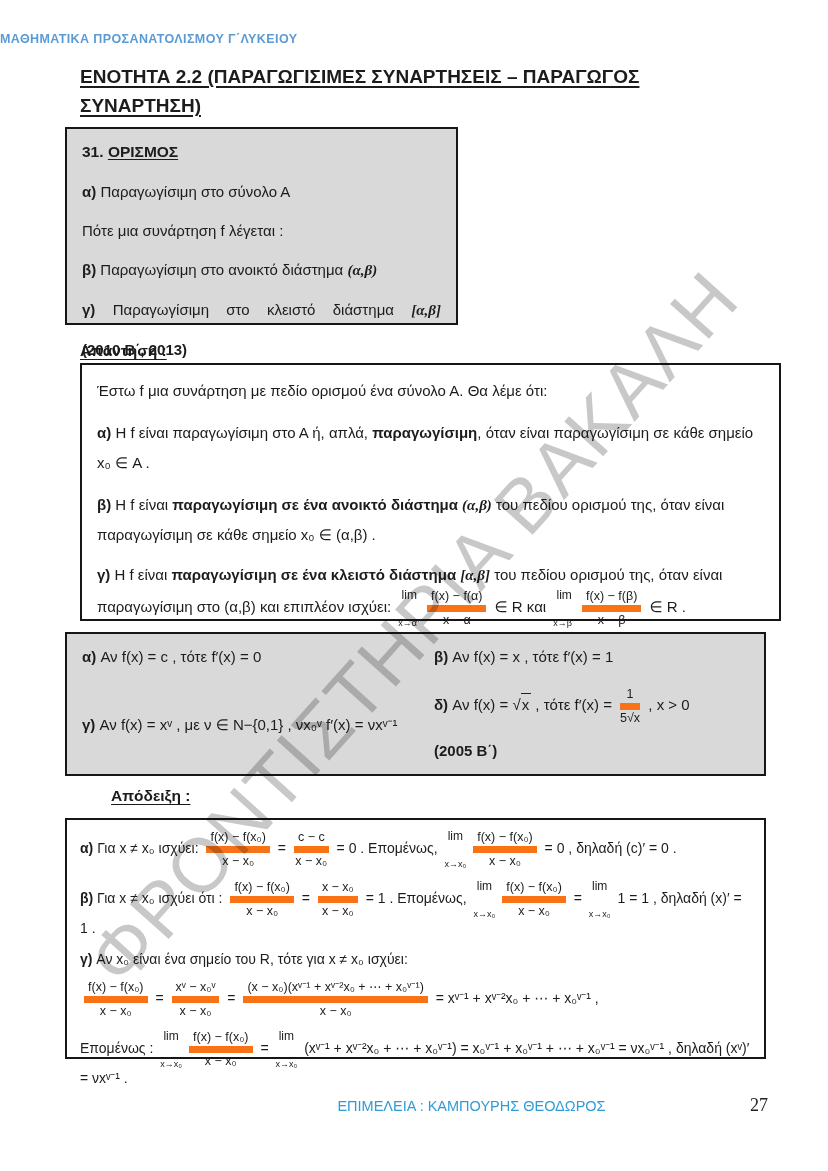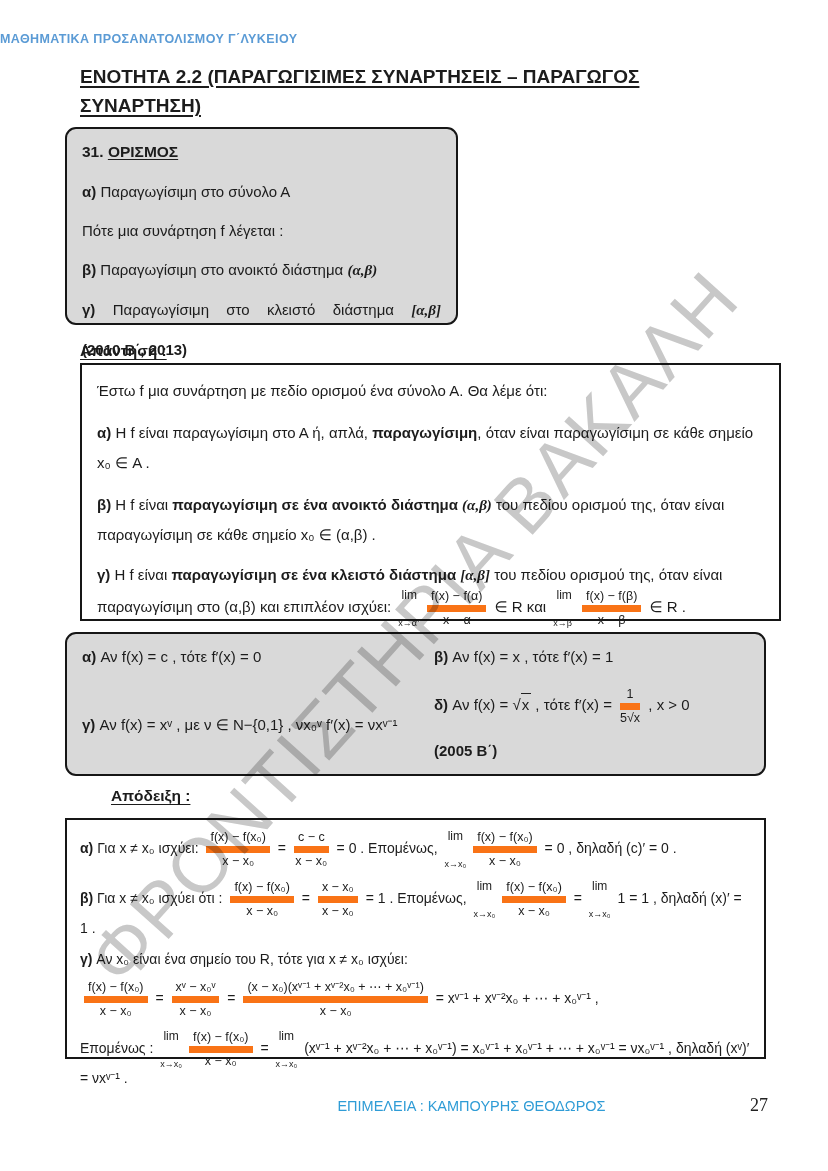--- a/index.html
+++ b/index.html
@@ -21,21 +21,21 @@
   }
   .title{
     position:absolute;top:62px;left:80px;width:680px;
     font-size:19px;font-weight:bold;line-height:1.55;
     text-decoration:underline;text-underline-offset:3px;text-decoration-thickness:2px;
   }
   .qbox{
     position:absolute;border:2px solid var(--border-black);
     padding:12px 15px;font-size:15px;line-height:1.4;z-index:1;
   }
-  .gray{background:var(--box-gray);border-radius:11px;}
+  .gray{background:var(--box-gray);}
   .white{background:#ffffff;}
   .box31{left:65px;top:127px;width:393px;height:198px;}
   .box31 p{margin-top:18px;}
   .box31 .qhead{font-weight:bold;font-size:15.5px;}
   .box31 .qhead .qtitle{text-decoration:underline;text-underline-offset:2px;}
   .justify{text-align:justify;text-align-last:justify;}
   .sec-head{
     position:absolute;left:80px;font-size:15.5px;font-weight:bold;
     text-decoration:underline;text-underline-offset:3px;
   }

